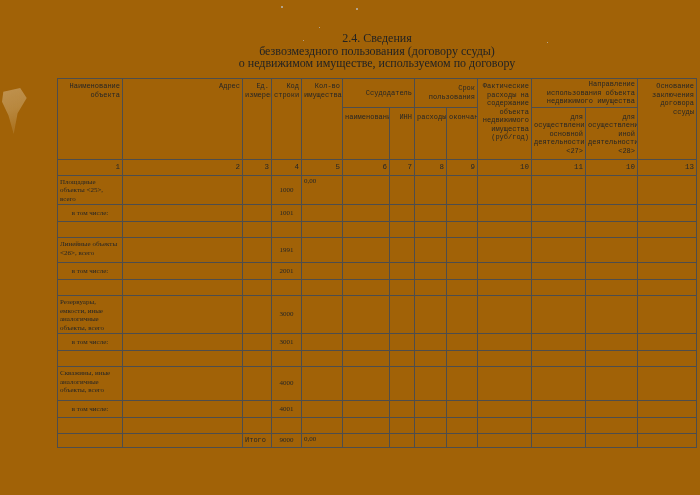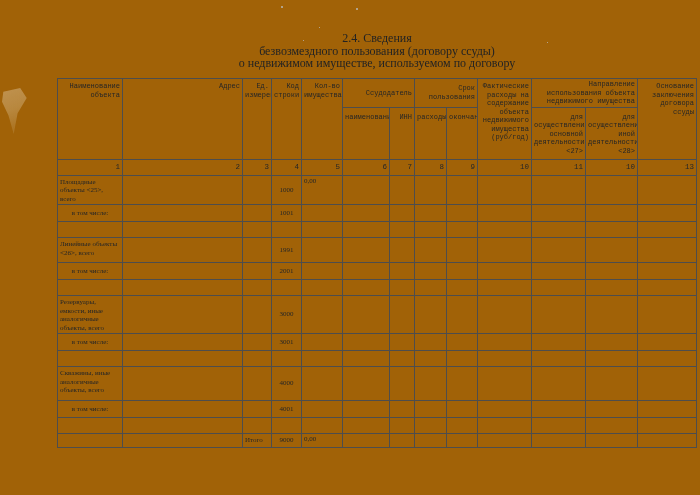--- a/index.html
+++ b/index.html
@@ -27,21 +27,21 @@
   tr.group-row th.spanning{vertical-align:top;padding-top:3px;}
   tr.sub-row{height:52px;}
   tr.sub-row th{vertical-align:top;padding-top:5px;margin-top:21px;}
   tr.num-row{height:16px;}
   tr.num-row th{vertical-align:middle;font-size:7.5px;}
 
   tbody td{vertical-align:middle;text-align:center;}
   tbody td.c1{text-align:left;vertical-align:top;padding-top:2px;}
   tbody tr.r-sub td.c1{text-align:center;vertical-align:middle;}
   tbody td.c5{text-align:left;vertical-align:top;}
-  tbody tr.r-total td.c3{text-align:right;padding-right:20px;}
+  tbody tr.r-total td.c3{text-align:right;padding-right:20px;font-family:Liberation Mono, monospace;}
   tr.r-section{height:25px;}
   tr.r-sub{height:17px;}
   tr.r-empty{height:16px;}
   tr.r-total{height:14px;}
   tr.r-tall{height:34px;}
 </style>
 </head>
 <body>
 
 <div class="page">

